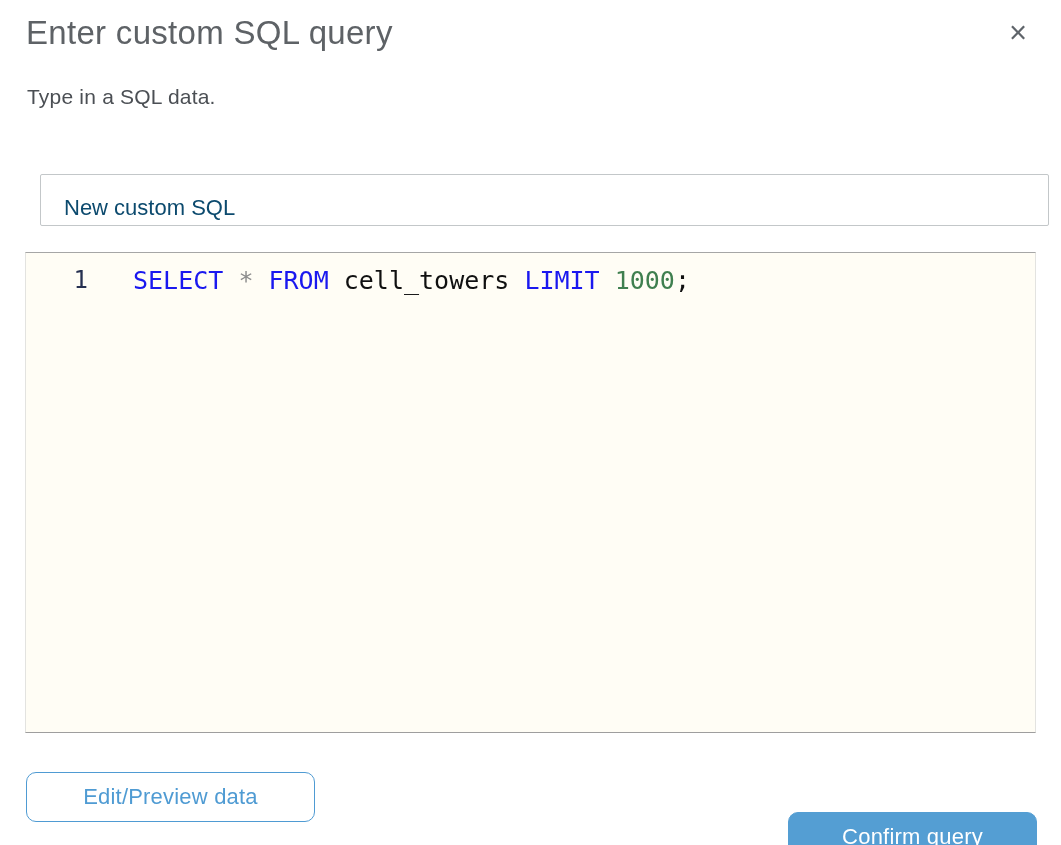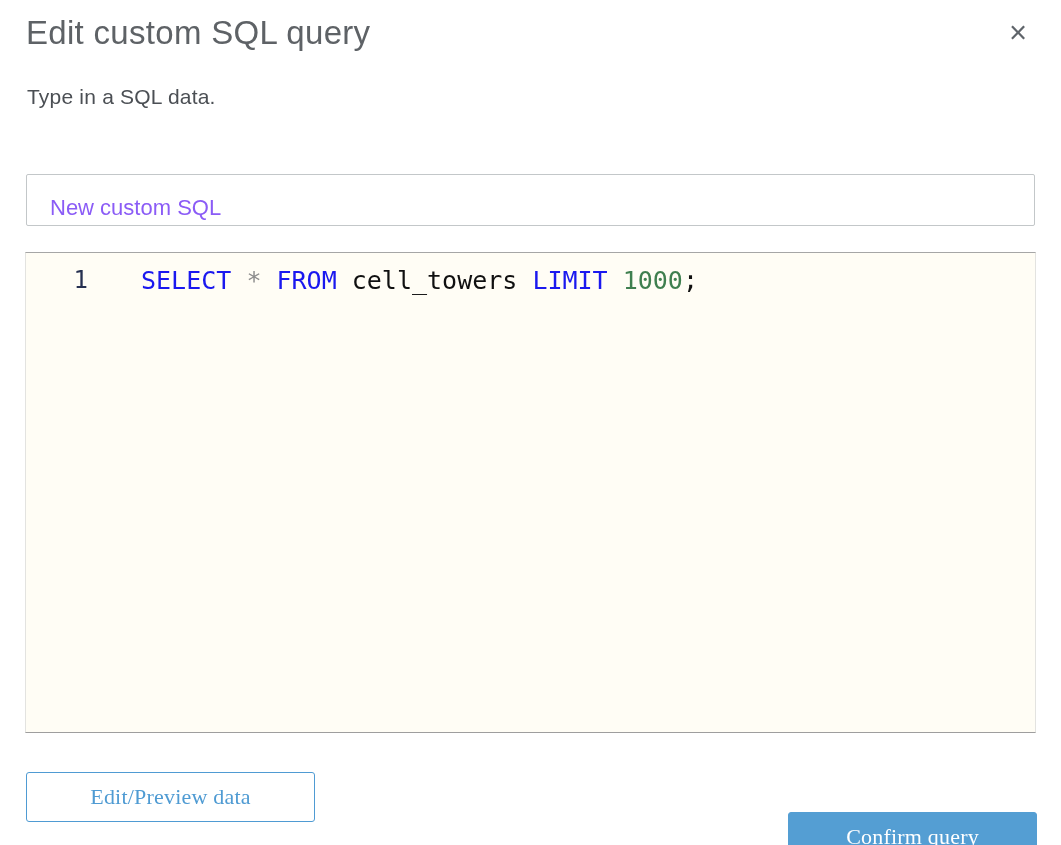--- a/index.html
+++ b/index.html
@@ -47,31 +47,31 @@
     position: absolute;
     left: 27px;
     top: 85px;
     font-size: 21px;
     font-weight: 400;
     color: #4b4f54;
     letter-spacing: 0.2px;
   }
   .sql-name-input {
     position: absolute;
-    left: 26px;
+    left: 40px;
     top: 174px;
     width: 1009px;
     height: 52px;
     border: 1px solid #c3c7c9;
     border-radius: 2px;
     background: #ffffff;
     padding: 16px 0 0 23px;
     font-family: "Liberation Sans", sans-serif;
     font-size: 22px;
-    color: #8b5cf6;
+    color: #0c4a6e;
     outline: none;
   }
   .sql-editor {
     position: absolute;
     left: 25px;
     top: 252px;
     width: 1011px;
     height: 481px;
     background: #fffdf5;
     border-top: 1px solid #a6a6a6;
@@ -91,29 +91,29 @@
   .gutter-cell {
     width: 75px;
     flex: 0 0 75px;
     text-align: right;
     padding-right: 13px;
     color: #263050;
     font-size: 24px;
   }
   .code-cell {
     white-space: pre;
-    margin-left: 40px;
+    margin-left: 32px;
     color: #101010;
   }
   .footer-btn {
     position: absolute;
     top: 772px;
     height: 50px;
-    border-radius: 3px;
-    font-family: Liberation Serif, serif;
+    border-radius: 10px;
+    font-family: Liberation Sans, sans-serif;
     font-size: 22px;
     letter-spacing: 0.2px;
     cursor: pointer;
   }
   .btn-outline {
     left: 26px;
     width: 289px;
     background: #ffffff;
     border: 1px solid #4f9bd3;
     color: #4f9bd3;
@@ -125,21 +125,21 @@
     border: 1px solid #549ed3;
     color: #ffffff;
     margin-top: 40px;
   }
 </style>
 </head>
 <body>
 
 <div class="dialog">
 
-  <h1 class="dialog-title">Edit custom SQL query</h1>
+  <h1 class="dialog-title">Enter custom SQL query</h1>
 
   <button class="close-btn">
     <span class="glyph">×</span>
   </button>
 
   <p class="dialog-subtitle">Type in a SQL data.</p>
 
   <input class="sql-name-input" type="text" value="New custom SQL" style="">
 
   <div class="sql-editor">

